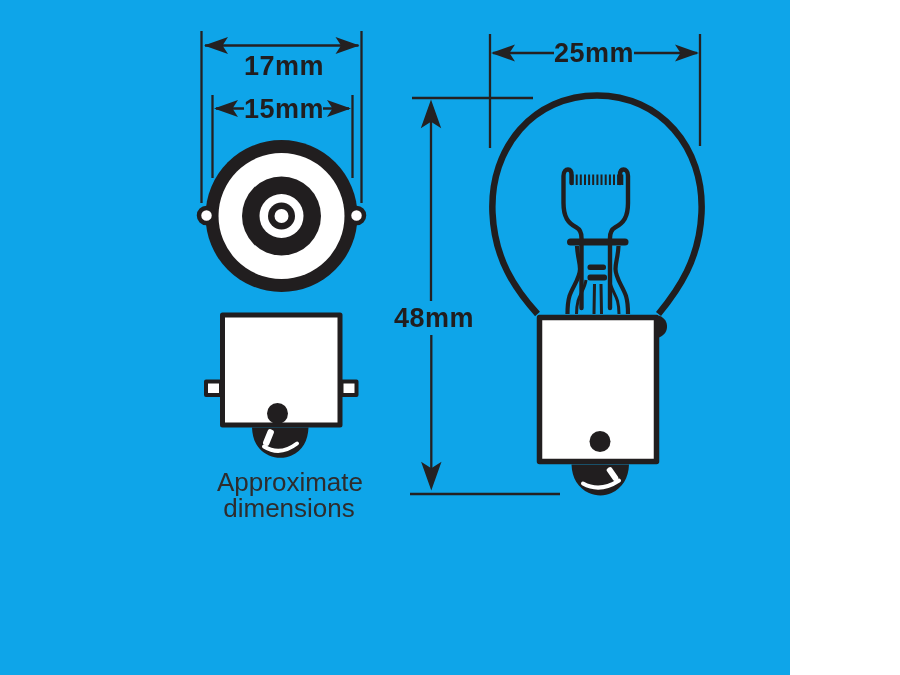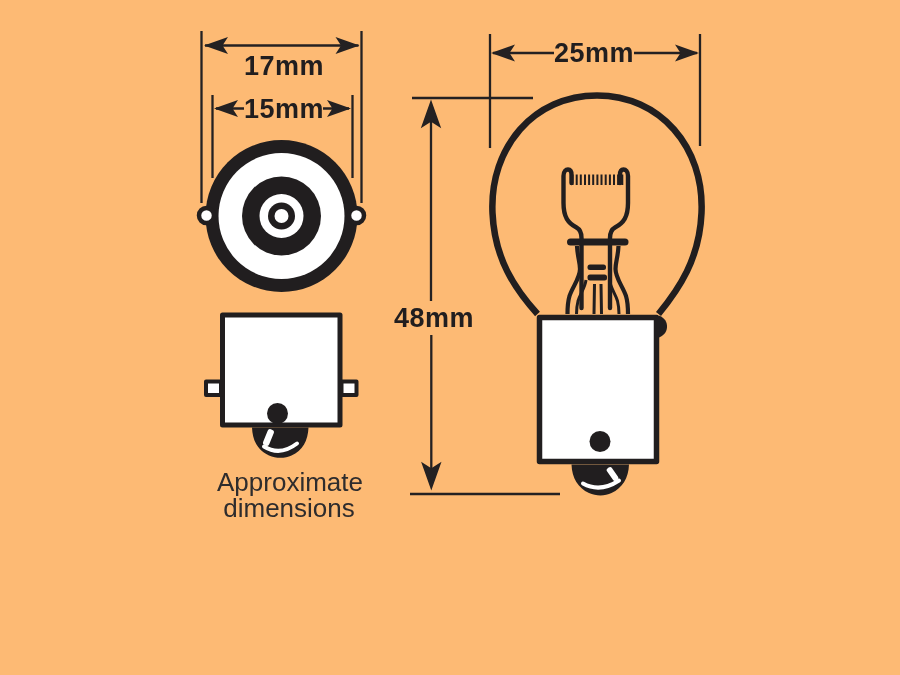--- a/index.html
+++ b/index.html
@@ -1,17 +1,17 @@
 <!DOCTYPE html>
 <html><head>
 <meta charset="utf-8">
 <style>
   html,body{margin:0;padding:0;background:#ffffff;}
   .stage{
-    position:relative;width:900px;height:675px;background:#fdba74;overflow:hidden;
+    position:relative;width:790px;height:675px;background:#0ea5e9;overflow:hidden;
     font-family:"Liberation Sans", sans-serif;
   }
   svg{position:absolute;left:0;top:0;display:block;}
   
   .ink-stroke{stroke:#211e1f;fill:none;stroke-linejoin:round;}
   .ink-fill{fill:#211e1f;stroke:none;}
   .white-fill{fill:#ffffff;}
   .white-stroke{stroke:#ffffff;fill:none;stroke-linecap:round;}
   .dim-stroke{stroke:#242122;fill:none;stroke-width:2.3;}
   .dart{fill:#242122;stroke:none;}

